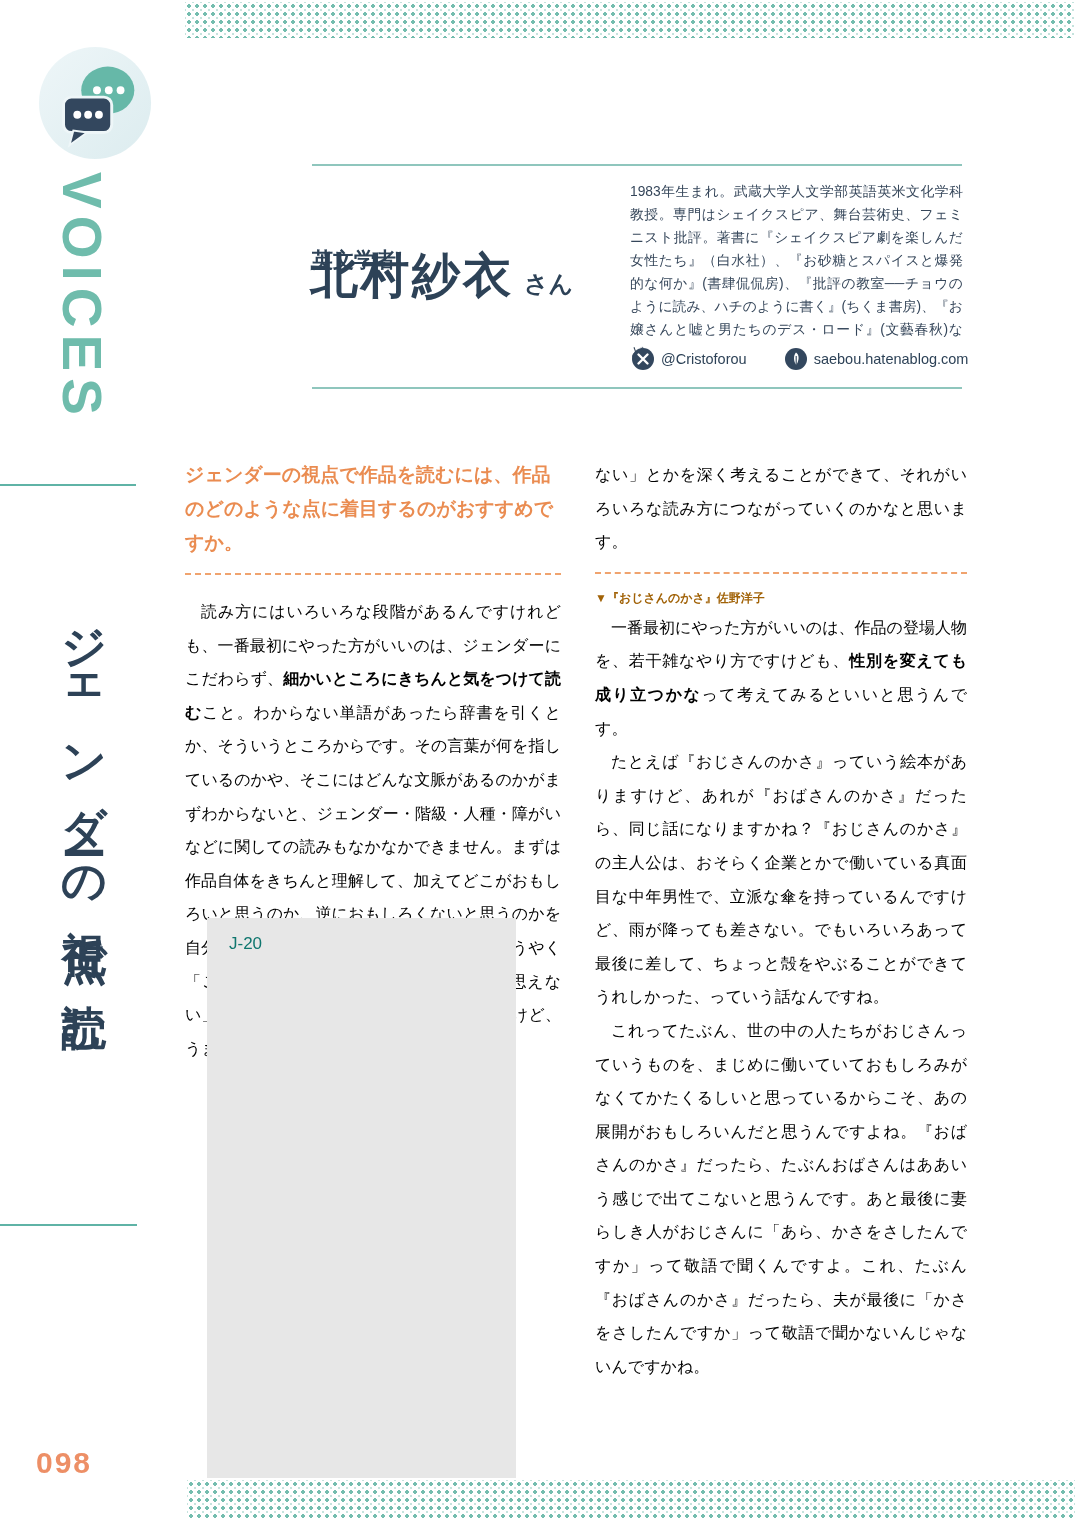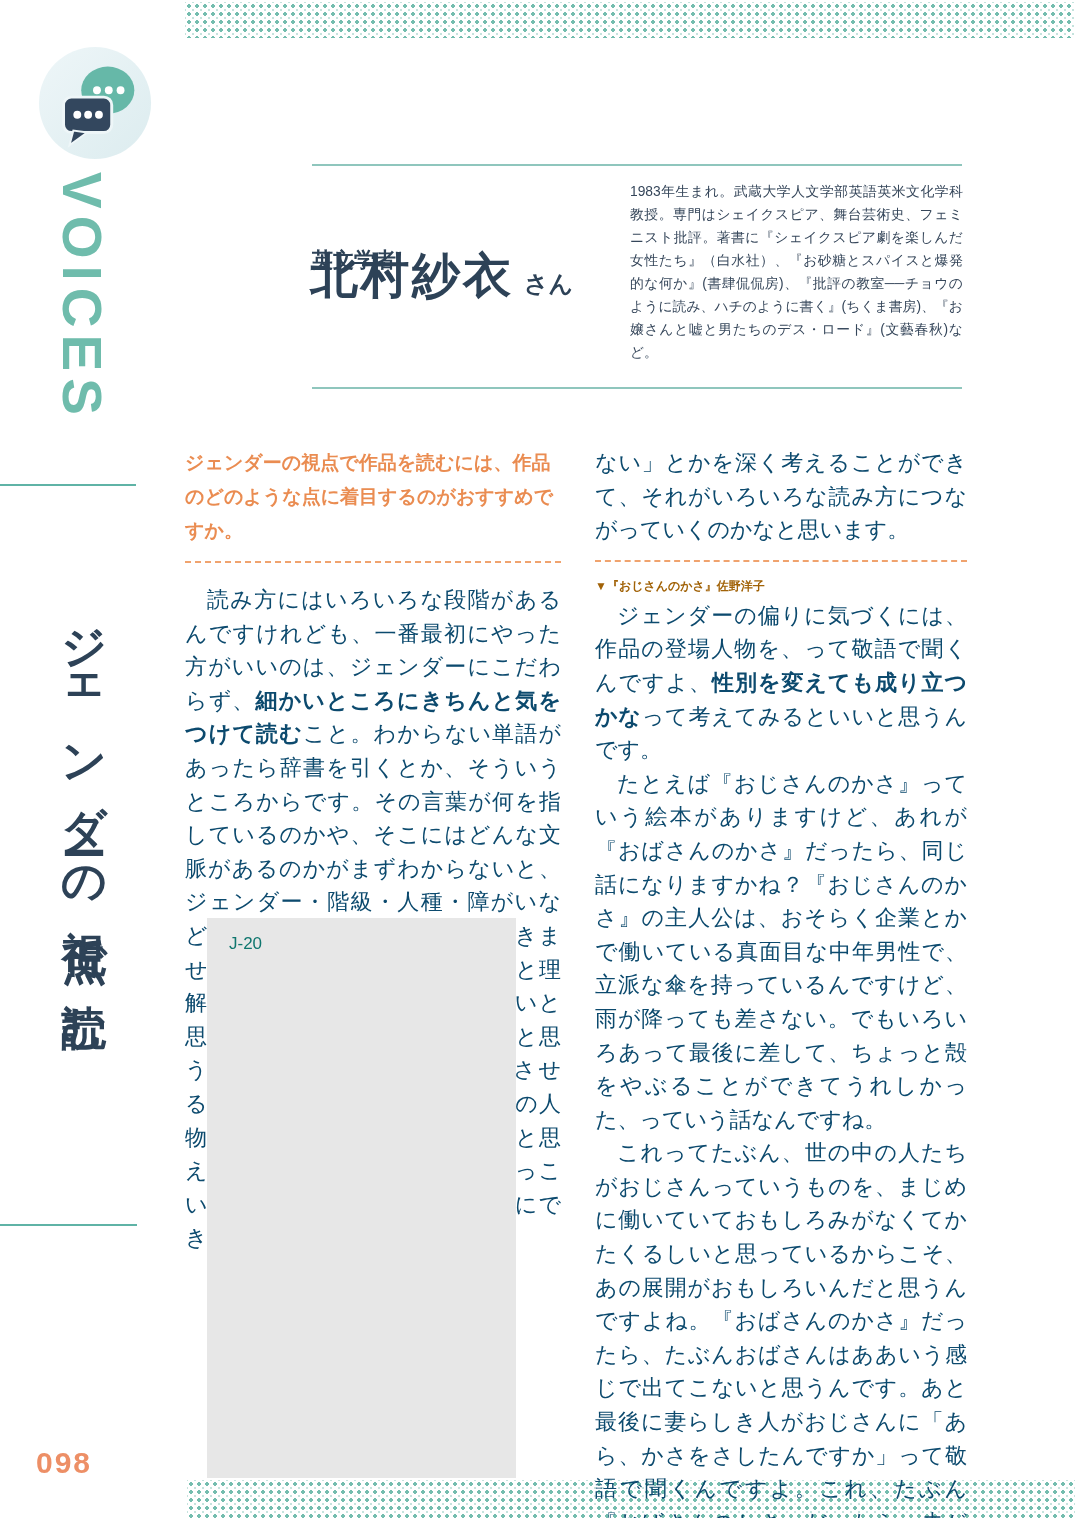--- a/index.html
+++ b/index.html
@@ -46,26 +46,26 @@
   .hon{font-size:24px;font-weight:700;margin-left:10px;text-align:center;}
   .bio{
     position:absolute;left:630px;top:180px;width:333px;
     font-size:13.8px;line-height:23px;color:#35465a;text-align:justify;
   }
   .social{position:absolute;left:632px;top:348px;display:flex;gap:38px;align-items:center;color:#2d4257;}
   .social-item{display:flex;align-items:center;gap:7px;font-size:14.5px;}
   .sicon{display:inline-flex;width:22px;height:22px;}
 
   
-  .col{position:absolute;width:376px;}
+  .col{position:absolute;width:376px;margin-top:12px;}
   .left-col{left:185px;top:446px;}
   .right-col{left:595px;top:446px;width:372px;}
   .q{font-size:19px;font-weight:700;line-height:34px;color:#ea8c51;}
   .dash{border-top:2px dashed #f0a36e;margin:13px 0 0 0;height:0;}
-  .bodytext{font-size:22px;line-height:33.6px;text-align:justify;color:#0c4a6e;}
+  .bodytext{font-size:16px;line-height:33.6px;text-align:justify;color:#000000;}
   .bodytext p{margin:0;}
   .bodytext p.indent{text-indent:1em;}
   .bodytext .b{font-weight:700;}
   .left-col .bodytext{margin-top:20px;}
   .right-col .intro{margin-top:0;}
   .right-col .q{margin-top:26px;}
   .bookref{font-size:12px;font-weight:700;color:#a16207;margin:16px 0 4px 0;}
 
   
   .figure{
@@ -112,20 +112,41 @@
   <div class="vtitle">ジェンダーの視点で読む</div>
   <div class="rule rule-left-2"></div>
   <div class="pagenum">098</div>
 
   <div class="hd-rule hd-rule-top"></div>
   <div class="role">英文学者</div>
   <div class="name-row">
     <span class="name">北村紗衣</span><span class="hon">さん</span>
   </div>
   <div class="bio">1983年生まれ。武蔵大学人文学部英語英米文化学科教授。専門はシェイクスピア、舞台芸術史、フェミニスト批評。著書に『シェイクスピア劇を楽しんだ女性たち』（白水社）、『お砂糖とスパイスと爆発的な何か』(書肆侃侃房)、『批評の教室──チョウのように読み、ハチのように書く』(ちくま書房)、『お嬢さんと嘘と男たちのデス・ロード』(文藝春秋)など。</div>
+  <div class="social">
+    <div class="social-item">
+      <span class="sicon">
+        <svg viewBox="0 0 22 22" width="22" height="22">
+            <circle cx="11" cy="11" r="11" fill="#33475e"></circle>
+            <path d="M6.5 6.5 L15.5 15.5 M15.5 6.5 L6.5 15.5" stroke="#ffffff" stroke-width="2.4" stroke-linecap="round"></path>
+          </svg>
+      </span>
+      <span>@Cristoforou</span>
+    </div>
+    <div class="social-item">
+      <span class="sicon">
+        <svg viewBox="0 0 22 22" width="22" height="22">
+            <circle cx="11" cy="11" r="11" fill="#33475e"></circle>
+            <path d="M11 4.5 C14.2 6.5 14.6 11.5 11.3 17 C8.4 13.5 8.2 7.5 11 4.5 Z" fill="#ffffff"></path>
+            <path d="M11.2 8 L11.2 17" stroke="#33475e" stroke-width="1.1"></path>
+          </svg>
+      </span>
+      <span>saebou.hatenablog.com</span>
+    </div>
+  </div>
   <div class="hd-rule hd-rule-bottom"></div>
 
   <div class="col left-col">
     <div class="q">ジェンダーの視点で作品を読むには、作品のどのような点に着目するのがおすすめですか。</div>
     <div class="dash"></div>
     <div class="bodytext">
         <p class="indent"><span>読み方にはいろいろな段階があるんですけれども、一番最初にやった方がいいのは、ジェンダーにこだわらず、</span><span class="b">細かいところにきちんと気をつけて読む</span><span>こと。わからない単語があったら辞書を引くとか、そういうところからです。その言葉が何を指しているのかや、そこにはどんな文脈があるのかがまずわからないと、ジェンダー・階級・人種・障がいなどに関しての読みもなかなかできません。まずは作品自体をきちんと理解して、加えてどこがおもしろいと思うのか、逆におもしろくないと思うのかを自分の中ではっきりさせる。それができてようやく「この人物の行動は、自分はあまりいいと思えない」とか、「この行動がかっこいいと思ったけど、うまく言葉にでき</span></p>
       </div>
   </div>
 
@@ -133,19 +154,19 @@
     <span>J-20</span>
   </div>
 
   <div class="col right-col">
     <div class="bodytext intro">
         <p><span>ない」とかを深く考えることができて、それがいろいろな読み方につながっていくのかなと思います。</span></p>
       </div>
     <div class="dash"></div>
     <div class="bookref">▼『おじさんのかさ』佐野洋子</div>
     <div class="bodytext">
-        <p class="indent"><span>ジェンダーの偏りに気づくには、作品の登場人物を、って敬語で聞くんですよ、</span><span class="b">性別を変えても成り立つかな</span><span>って考えてみるといいと思うんです。</span></p>
+        <p class="indent"><span>一番最初にやった方がいいのは、作品の登場人物を、若干雑なやり方ですけども、</span><span class="b">性別を変えても成り立つかな</span><span>って考えてみるといいと思うんです。</span></p>
         <p class="indent"><span>たとえば『おじさんのかさ』っていう絵本がありますけど、あれが『おばさんのかさ』だったら、同じ話になりますかね？『おじさんのかさ』の主人公は、おそらく企業とかで働いている真面目な中年男性で、立派な傘を持っているんですけど、雨が降っても差さない。でもいろいろあって最後に差して、ちょっと殻をやぶることができてうれしかった、っていう話なんですね。</span></p>
         <p class="indent"><span>これってたぶん、世の中の人たちがおじさんっていうものを、まじめに働いていておもしろみがなくてかたくるしいと思っているからこそ、あの展開がおもしろいんだと思うんですよね。『おばさんのかさ』だったら、たぶんおばさんはああいう感じで出てこないと思うんです。あと最後に妻らしき人がおじさんに「あら、かさをさしたんですか」って敬語で聞くんですよ。これ、たぶん『おばさんのかさ』だったら、夫が最後に「かさをさしたんですか」って敬語で聞かないんじゃないんですかね。</span></p>
       </div>
   </div>
 
 </div>
 
 </body></html>

